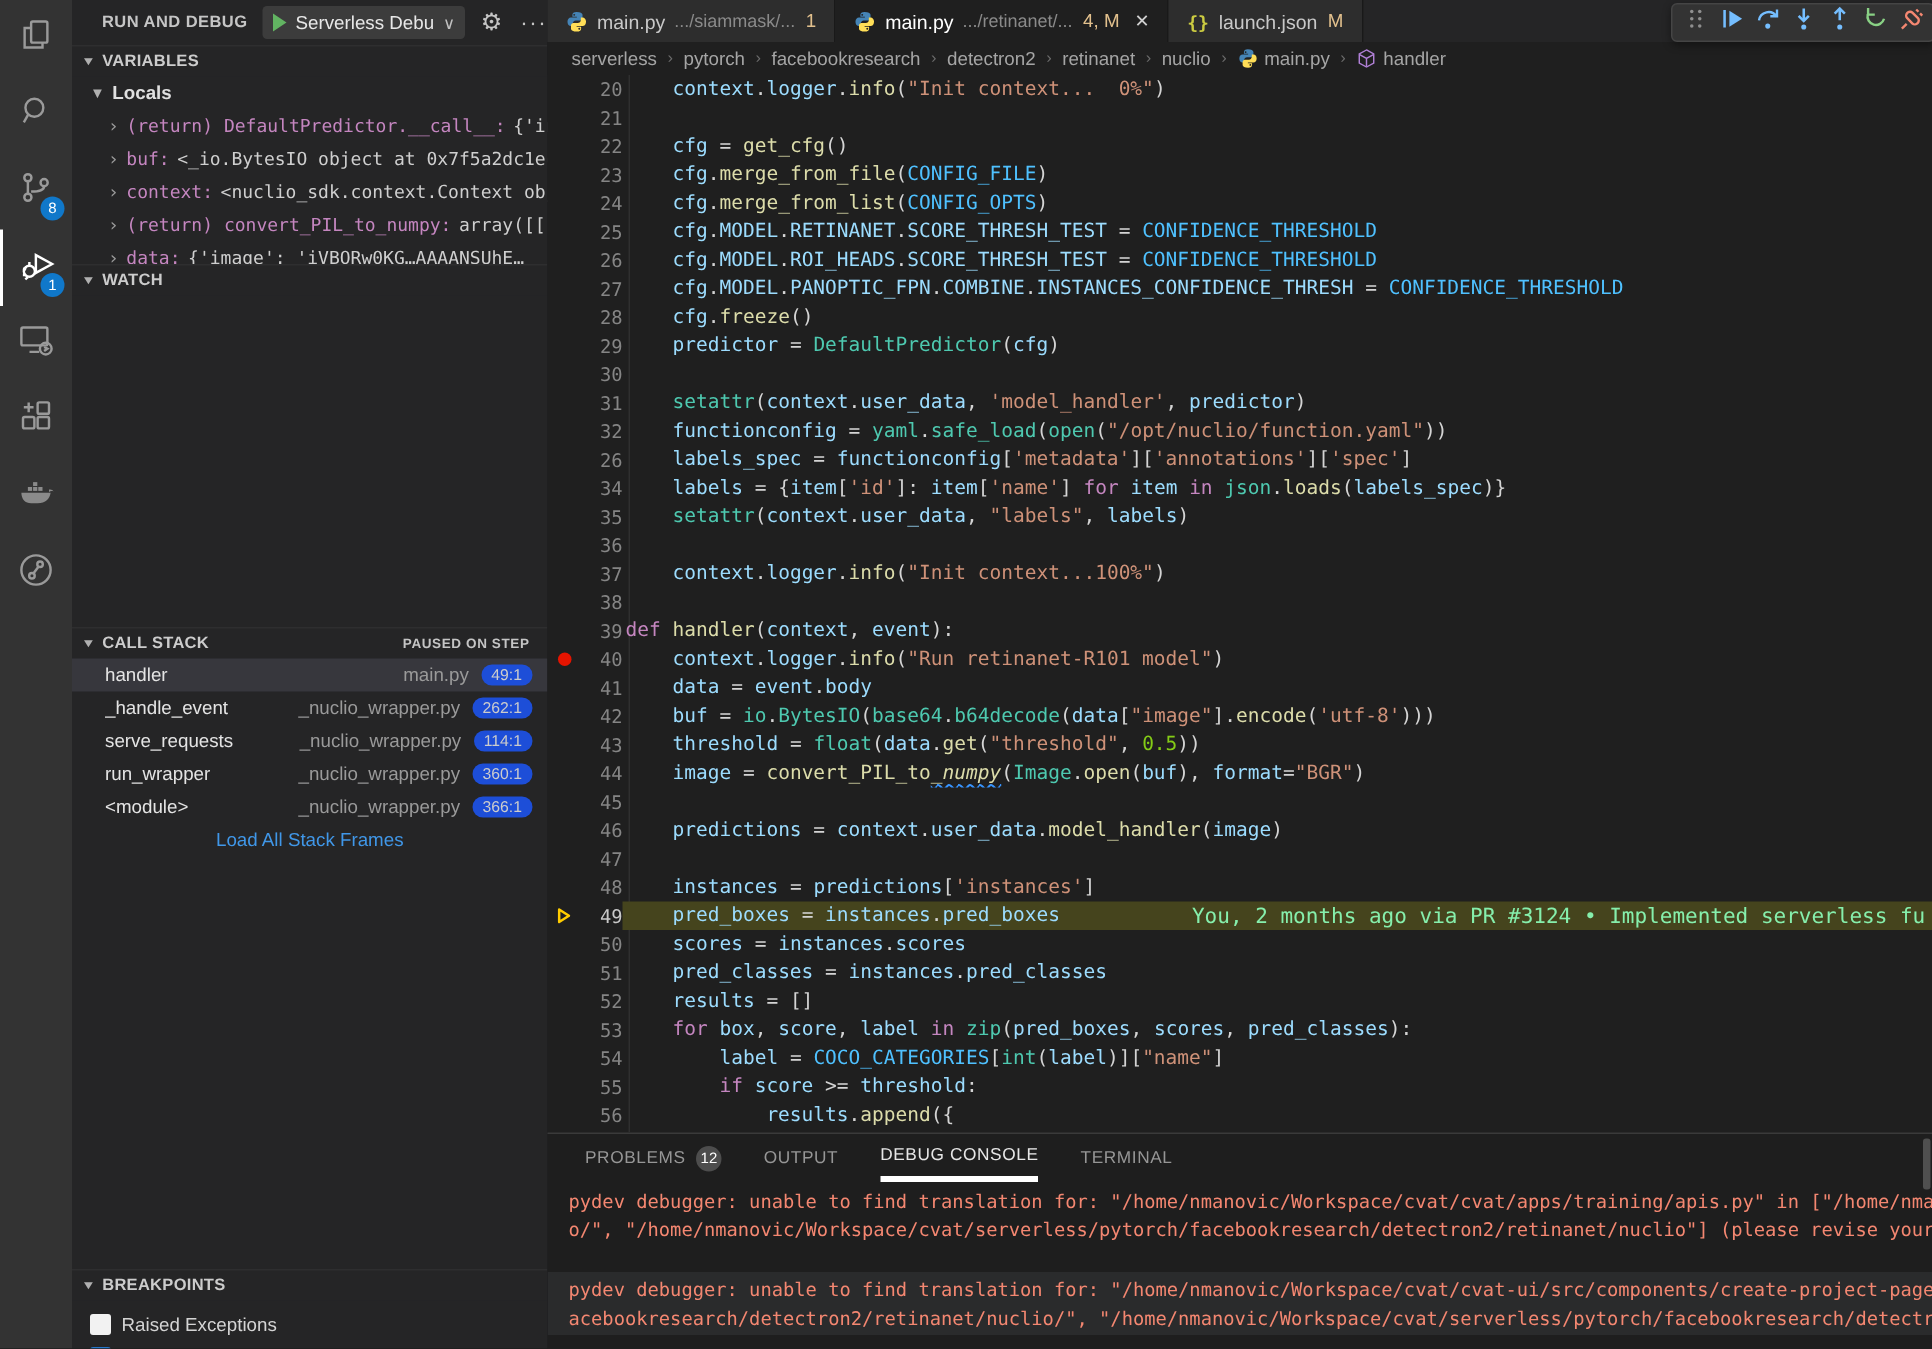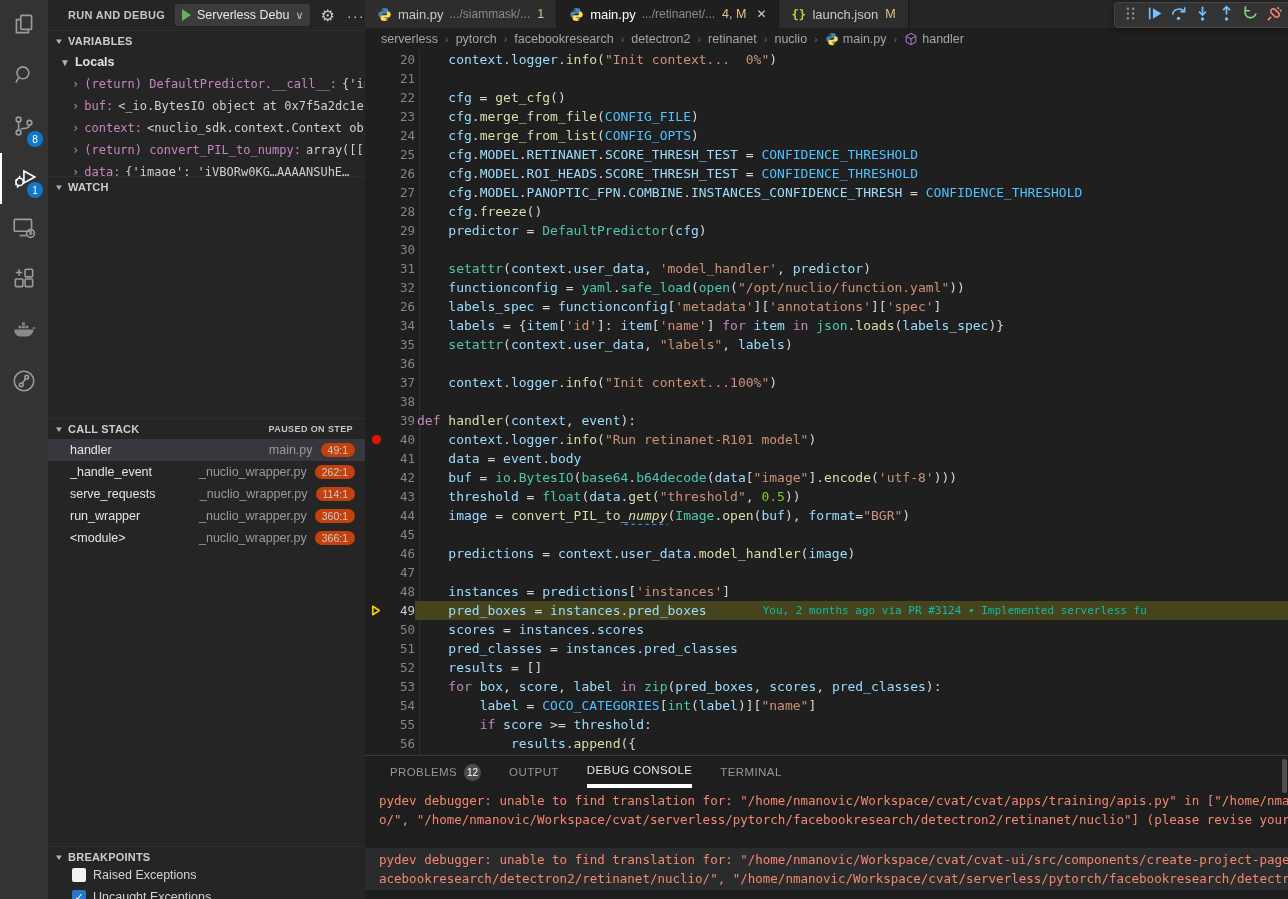--- a/index.html
+++ b/index.html
@@ -34,24 +34,24 @@
   .row-scope { height:22px; display:flex; align-items:center; padding-left:12px; font-weight:bold; font-size:12.5px; color:#e0e0e0; cursor:pointer; }
   .var-row { height:22px; display:flex; align-items:center; padding-left:24px; font-family:"DejaVu Sans Mono",monospace; font-size:12px; white-space:nowrap; overflow:hidden; cursor:pointer; }
   .var-row .exp { color:#9a9a9a; margin-right:5px; font-size:12px; }
   .var-name { color:#c586c0; margin-right:5px; }
   .var-val { color:#cfcfcf; }
 
   .cs-row { height:22px; display:flex; align-items:center; padding:0 10px 0 22px; font-size:12.5px; cursor:pointer; white-space:nowrap; }
   .cs-row.sel { background:#37373d; }
   .cs-fn { color:#e4e4e4; flex:1; overflow:hidden; }
   .cs-file { color:#9a9a9a; margin-right:8px; }
-  .cs-pos { background:#c2410c; color:#cccccc; border-radius:9px; font-size:10.5px; padding:1px 7px; }
+  .cs-pos { background:#1d4ed8; color:#cccccc; border-radius:9px; font-size:10.5px; padding:1px 7px; }
   .cs-link { height:22px; display:flex; align-items:center; justify-content:center; color:#4097e8; font-size:12.5px; cursor:pointer; }
 
-  .bp-row { height:22px; display:flex; align-items:flex-start; padding-left:24px; font-size:12.5px; color:#d4d4d4; cursor:pointer; gap:7px; }
+  .bp-row { height:22px; display:flex; align-items:flex-end; padding-left:12px; font-size:12.5px; color:#d4d4d4; cursor:pointer; gap:7px; }
   .cb { width:14px; height:14px; border-radius:2px; flex:0 0 auto; }
   .cb.unchecked { background:#f2f2f2; }
   .cb.checked { background:#2677cb; color:#fff; font-size:11px; line-height:14px; text-align:center; }
 
   
   .editor { left:365px; top:0; width:923px; height:755px; background:#1f1f1f; }
   .tabbar { position:absolute; left:0; top:0; right:0; height:28px; background:#252526; display:flex; }
   .tab { height:28px; display:flex; align-items:center; padding:0 12px; background:#2d2d2d; border-right:1px solid #191919; font-size:13px; color:#c8c8c8; cursor:pointer; white-space:nowrap; }
   .tab.active { background:#1f1f1f; color:#ffffff; }
   .tab .ticon { width:15px; height:15px; margin-right:6px; flex:0 0 auto; }
@@ -67,21 +67,21 @@
 
   .codearea { position:absolute; left:0; top:50px; right:0; bottom:0; overflow:hidden; font-family:"DejaVu Sans Mono",monospace; font-size:13px; }
   .indent-guide { position:absolute; left:54px; top:0; bottom:0; width:1px; background:#2f2f2f; }
   .cl { height:19px; display:flex; align-items:center; position:relative; }
   .gut { width:22px; height:19px; display:flex; align-items:center; justify-content:center; flex:0 0 auto; cursor:pointer; }
   .ln { width:28px; text-align:right; color:#858585; font-size:12.5px; flex:0 0 auto; user-select:none; }
   .code-wrap { flex:1; height:19px; display:flex; align-items:center; white-space:pre; padding-left:2px; overflow:hidden;text-align:center; }
   .cl.cur .code-wrap { background:#45441d; }
   .cl.cur .ln { color:#c8c8c8; }
   .bp-dot { width:9px; height:9px; border-radius:50%; background:#e51400; }
-  .blame { color:#14b8a6; margin-left:56px; font-size:11px; }
+  .blame { color:#86efac; margin-left:88px; font-size:14px; }
   .tk-p{color:#d4d4d4} .tk-v{color:#9cdcfe} .tk-s{color:#ce9178} .tk-k{color:#c586c0}
   .tk-f{color:#dcdcaa} .tk-t{color:#4ec9b0} .tk-c{color:#4fc1ff} .tk-n{color:#84cc16}
   .tk-u{color:#dcdcaa; text-decoration:underline; text-decoration-style:wavy; text-decoration-color:#3794ff; text-underline-offset:3px;font-style:italic;}
 
   
   .dbgbar { left:1114px; top:2px; height:26px; background:#333333; border:1px solid #454545; border-radius:4px; display:flex; align-items:center; padding:0 3px; box-shadow:0 2px 6px rgba(0,0,0,.4); z-index:20; }
   .dbgbtn { width:24px; height:24px; display:flex; align-items:center; justify-content:center; cursor:pointer; border-radius:3px; }
   .dbgbtn svg { width:17px; height:17px; }
 
   
@@ -242,20 +242,21 @@
       <div class="cs-row">
         <span class="cs-fn">run_wrapper</span>
         <span class="cs-file">_nuclio_wrapper.py</span>
         <span class="cs-pos">360:1</span>
       </div>
       <div class="cs-row">
         <span class="cs-fn">&lt;module&gt;</span>
         <span class="cs-file">_nuclio_wrapper.py</span>
         <span class="cs-pos">366:1</span>
       </div>
+      <div class="cs-link">Load All Stack Frames</div>
     </div>
 
   <div class="sec-title" style="top:846px">
     <span class="tw">▼</span>
     <span>BREAKPOINTS</span>
   </div>
   <div class="abs" id="bpList" style="left:0;right:0;top:868px">
       <div class="bp-row">
         <span class="cb unchecked"></span>
         <span>Raised Exceptions</span>

